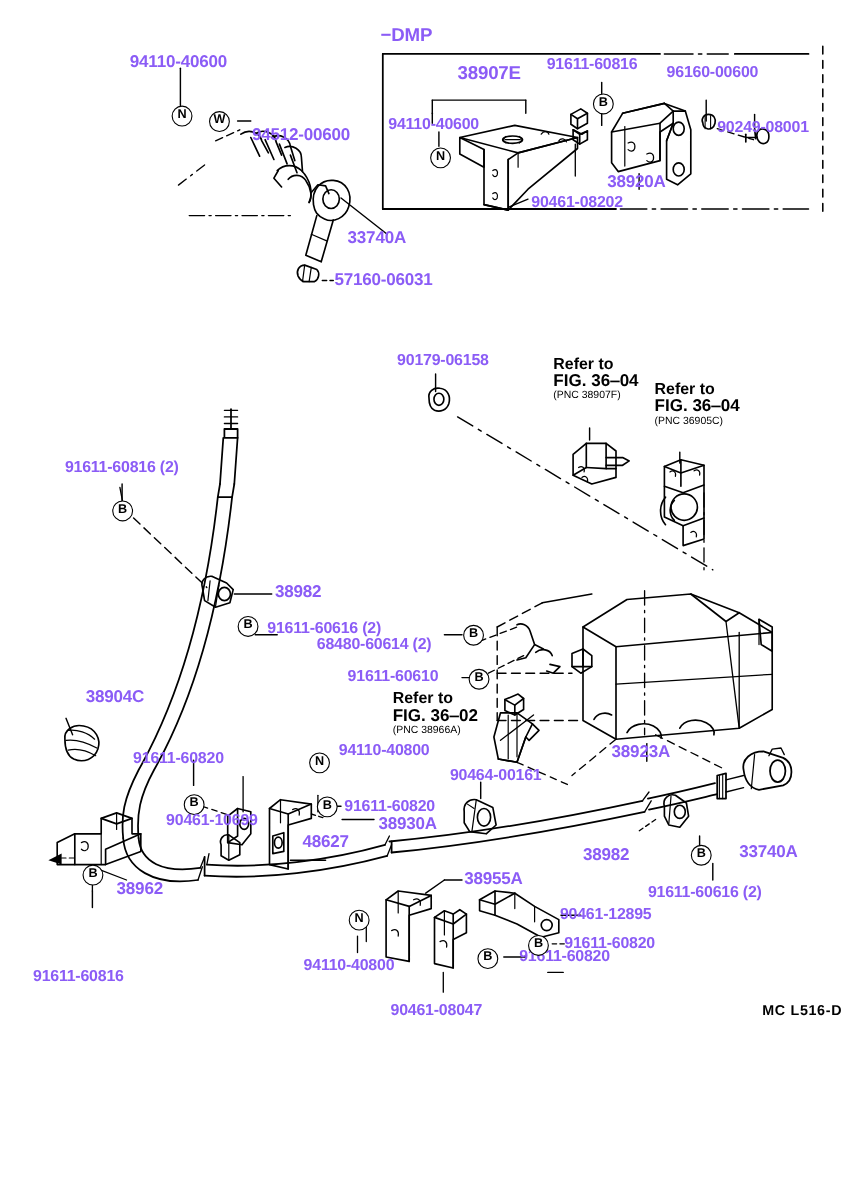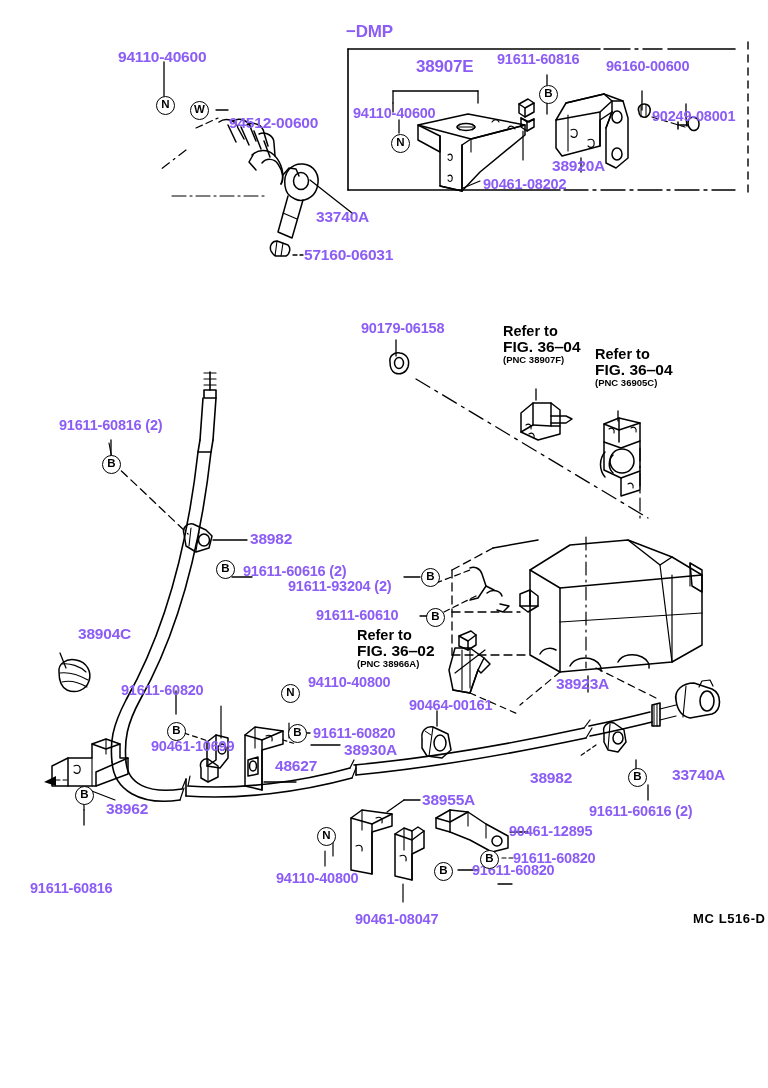--- a/index.html
+++ b/index.html
@@ -4,21 +4,21 @@
 <style>
   html,body{margin:0;padding:0;background:#ffffff;}
   body{width:768px;height:1088px;position:relative;overflow:hidden;
        font-family:"Liberation Sans","DejaVu Sans",sans-serif;color:#000;}
   #stage{position:absolute;left:0;top:0;width:768px;height:1088px;}
   svg.layer{position:absolute;left:0;top:0;width:768px;height:1088px;overflow:visible;}
   .lbl{position:absolute;white-space:nowrap;font-weight:bold;letter-spacing:-0.2px;color:#8b5cf6;}
   .n16{font-size:15.5px;}
   .n15{font-size:14.5px;}
   .n17{font-size:17px;}
-  .sub{font-size:9.5px;font-weight:bold;}
+  .sub{font-size:9.5px;font-weight:normal;}
   .refer{position:absolute;font-weight:bold;line-height:1.02;}
   .ballon{position:absolute;width:17px;height:17px;border:1.7px solid #000;border-radius:50%;
      font-size:11.5px;font-weight:bold;line-height:14px;text-align:center;background:#fff;}
   .idcode{position:absolute;font-size:13px;font-weight:bold;letter-spacing:0.6px;padding-left:36px;}
 </style>
 </head>
 <body>
 
 <div id="stage">
 
@@ -438,21 +438,21 @@
     <div class="n16">FIG. 36‒04</div>
     <div class="sub">(PNC 36905C)</div>
   </div>
 
   <div class="lbl n15" style="left:59px;top:417px;">91611-60816 (2)</div>
   <div class="ballon" style="left:102px;top:455px;">B</div>
 
   <div class="lbl n16" style="left:250px;top:530px;">38982</div>
   <div class="ballon" style="left:216px;top:560px;">B</div>
   <div class="lbl n15" style="left:243px;top:563px;">91611-60616 (2)</div>
-  <div class="lbl n15" style="left:288px;top:578px;">91611-93204 (2)</div>
+  <div class="lbl n15" style="left:288px;top:578px;">68480-60614 (2)</div>
   <div class="ballon" style="left:421px;top:568px;">B</div>
 
   <div class="lbl n15" style="left:316px;top:607px;">91611-60610</div>
   <div class="ballon" style="left:426px;top:608px;">B</div>
 
   <div class="refer" style="left:357px;top:628px;">
     <div class="n15">Refer to</div>
     <div class="n16">FIG. 36‒02</div>
     <div class="sub">(PNC 38966A)</div>
   </div>

